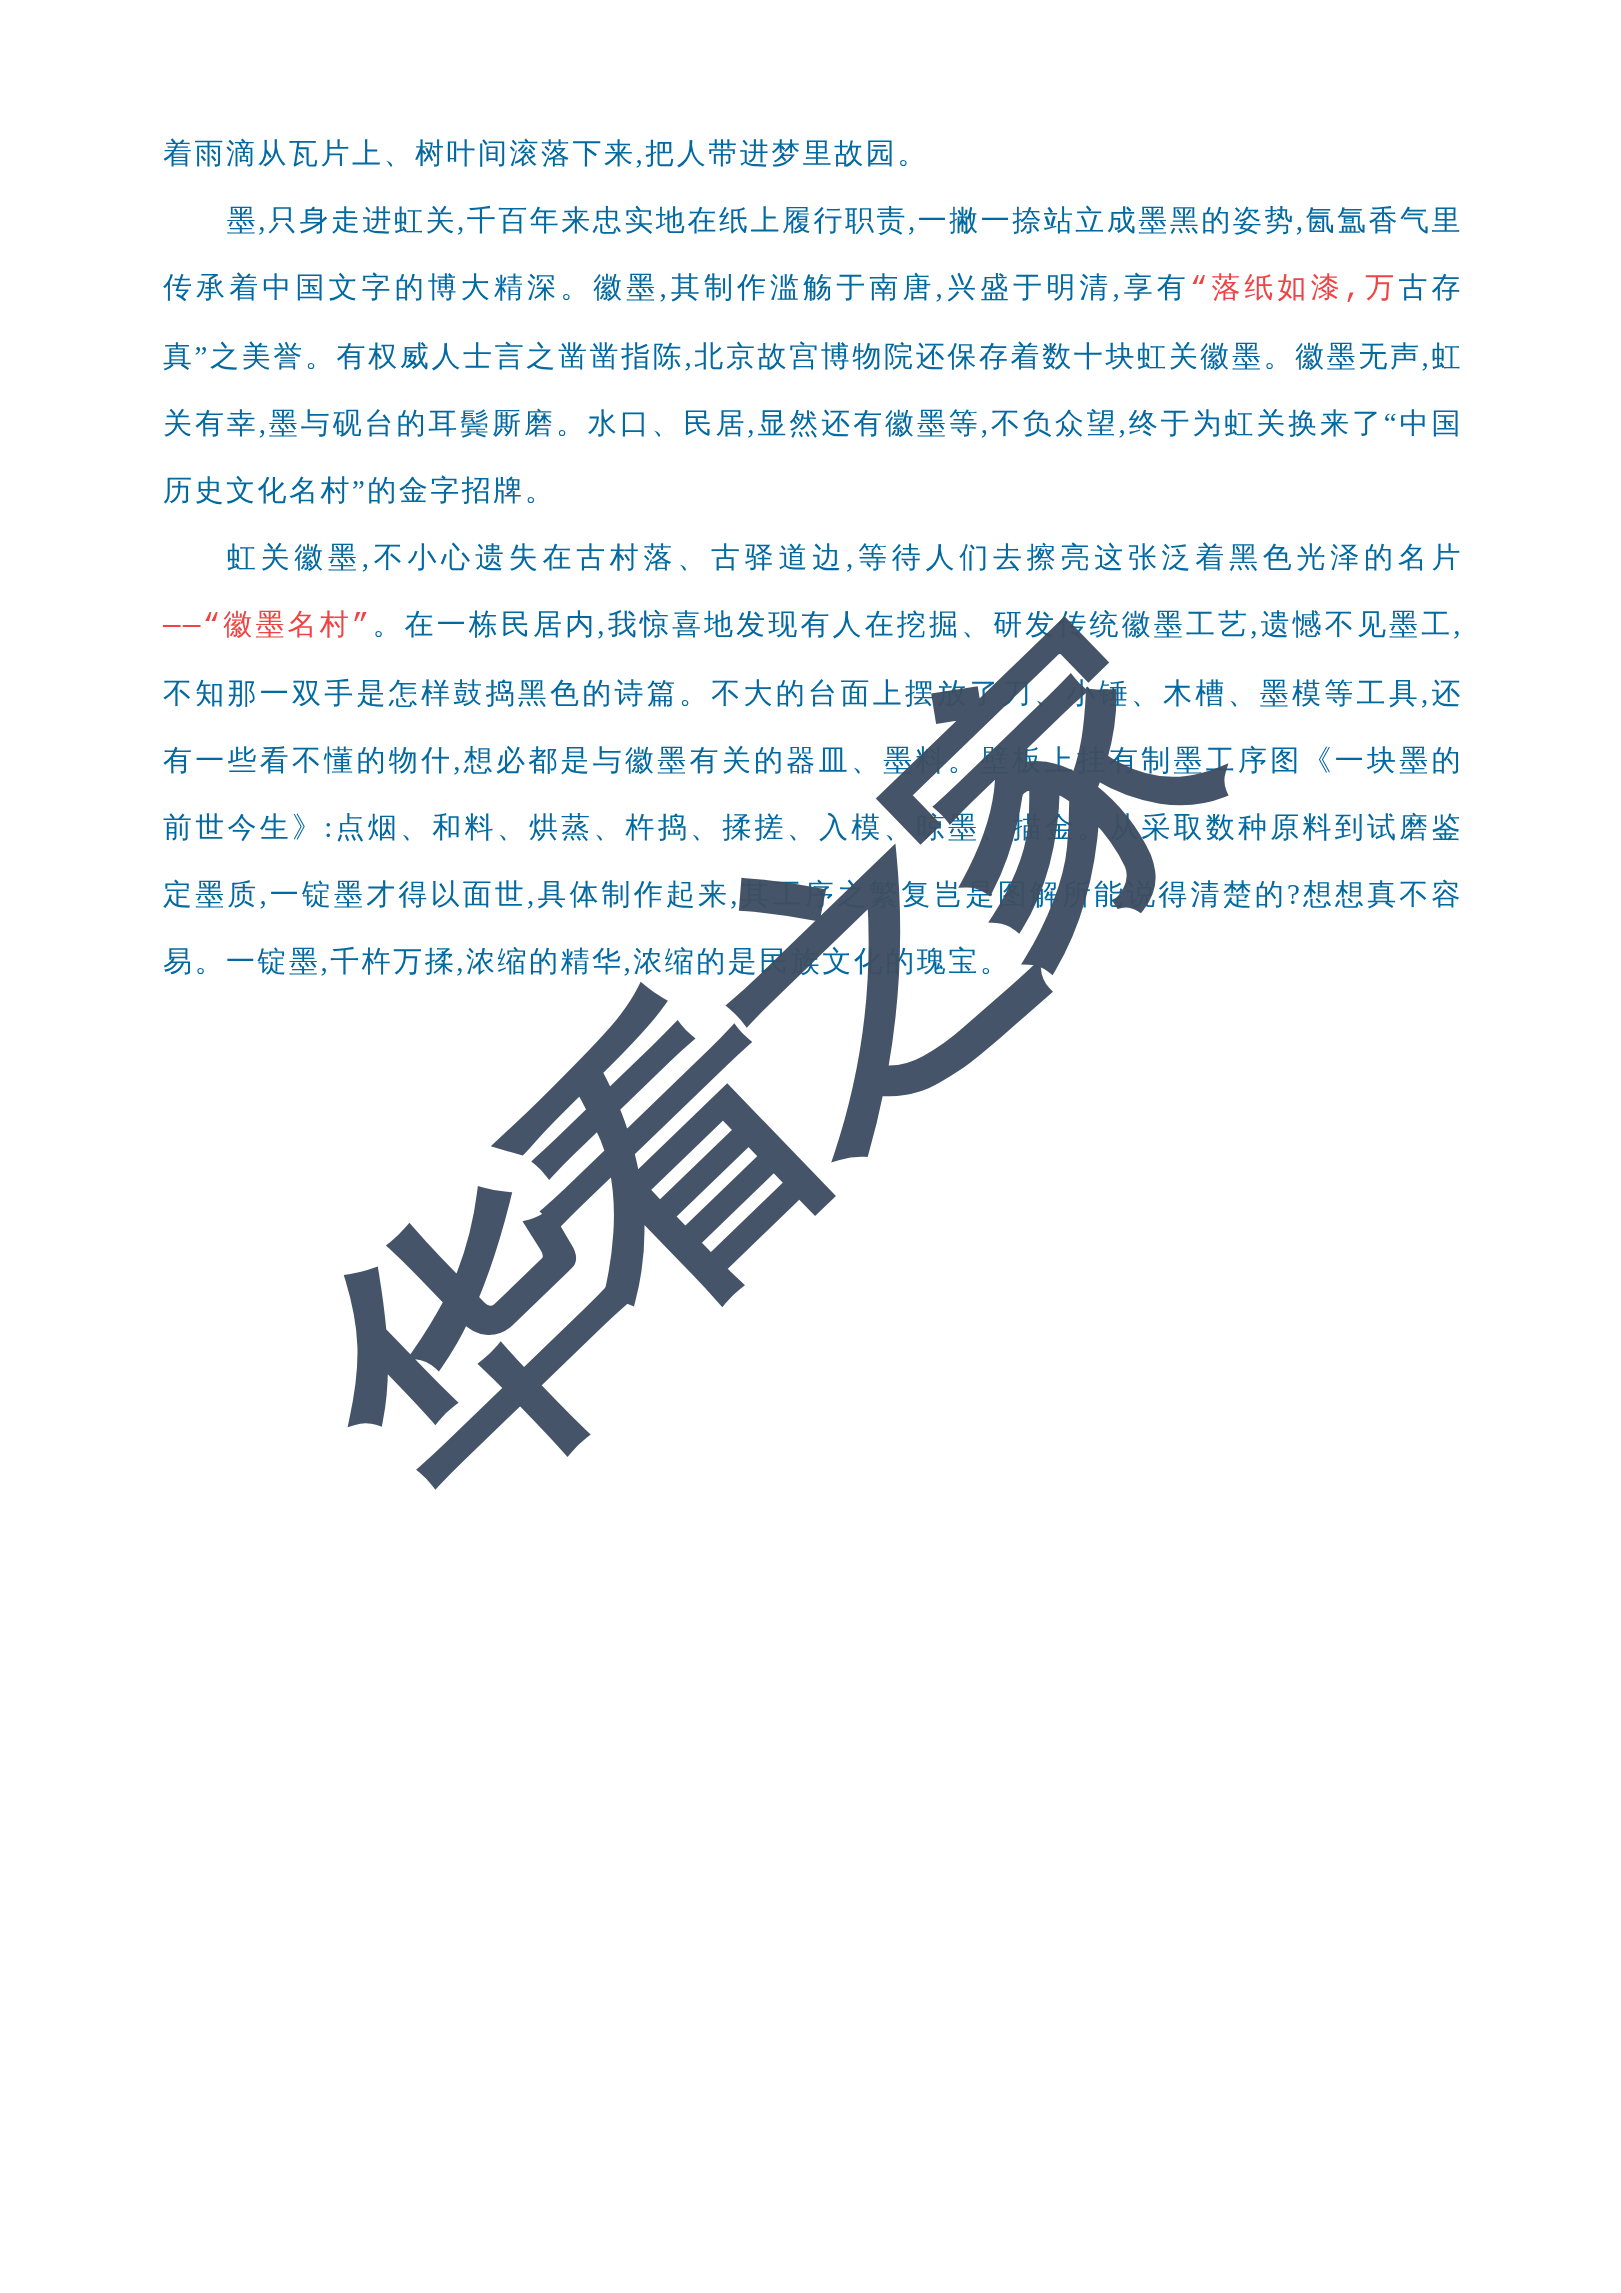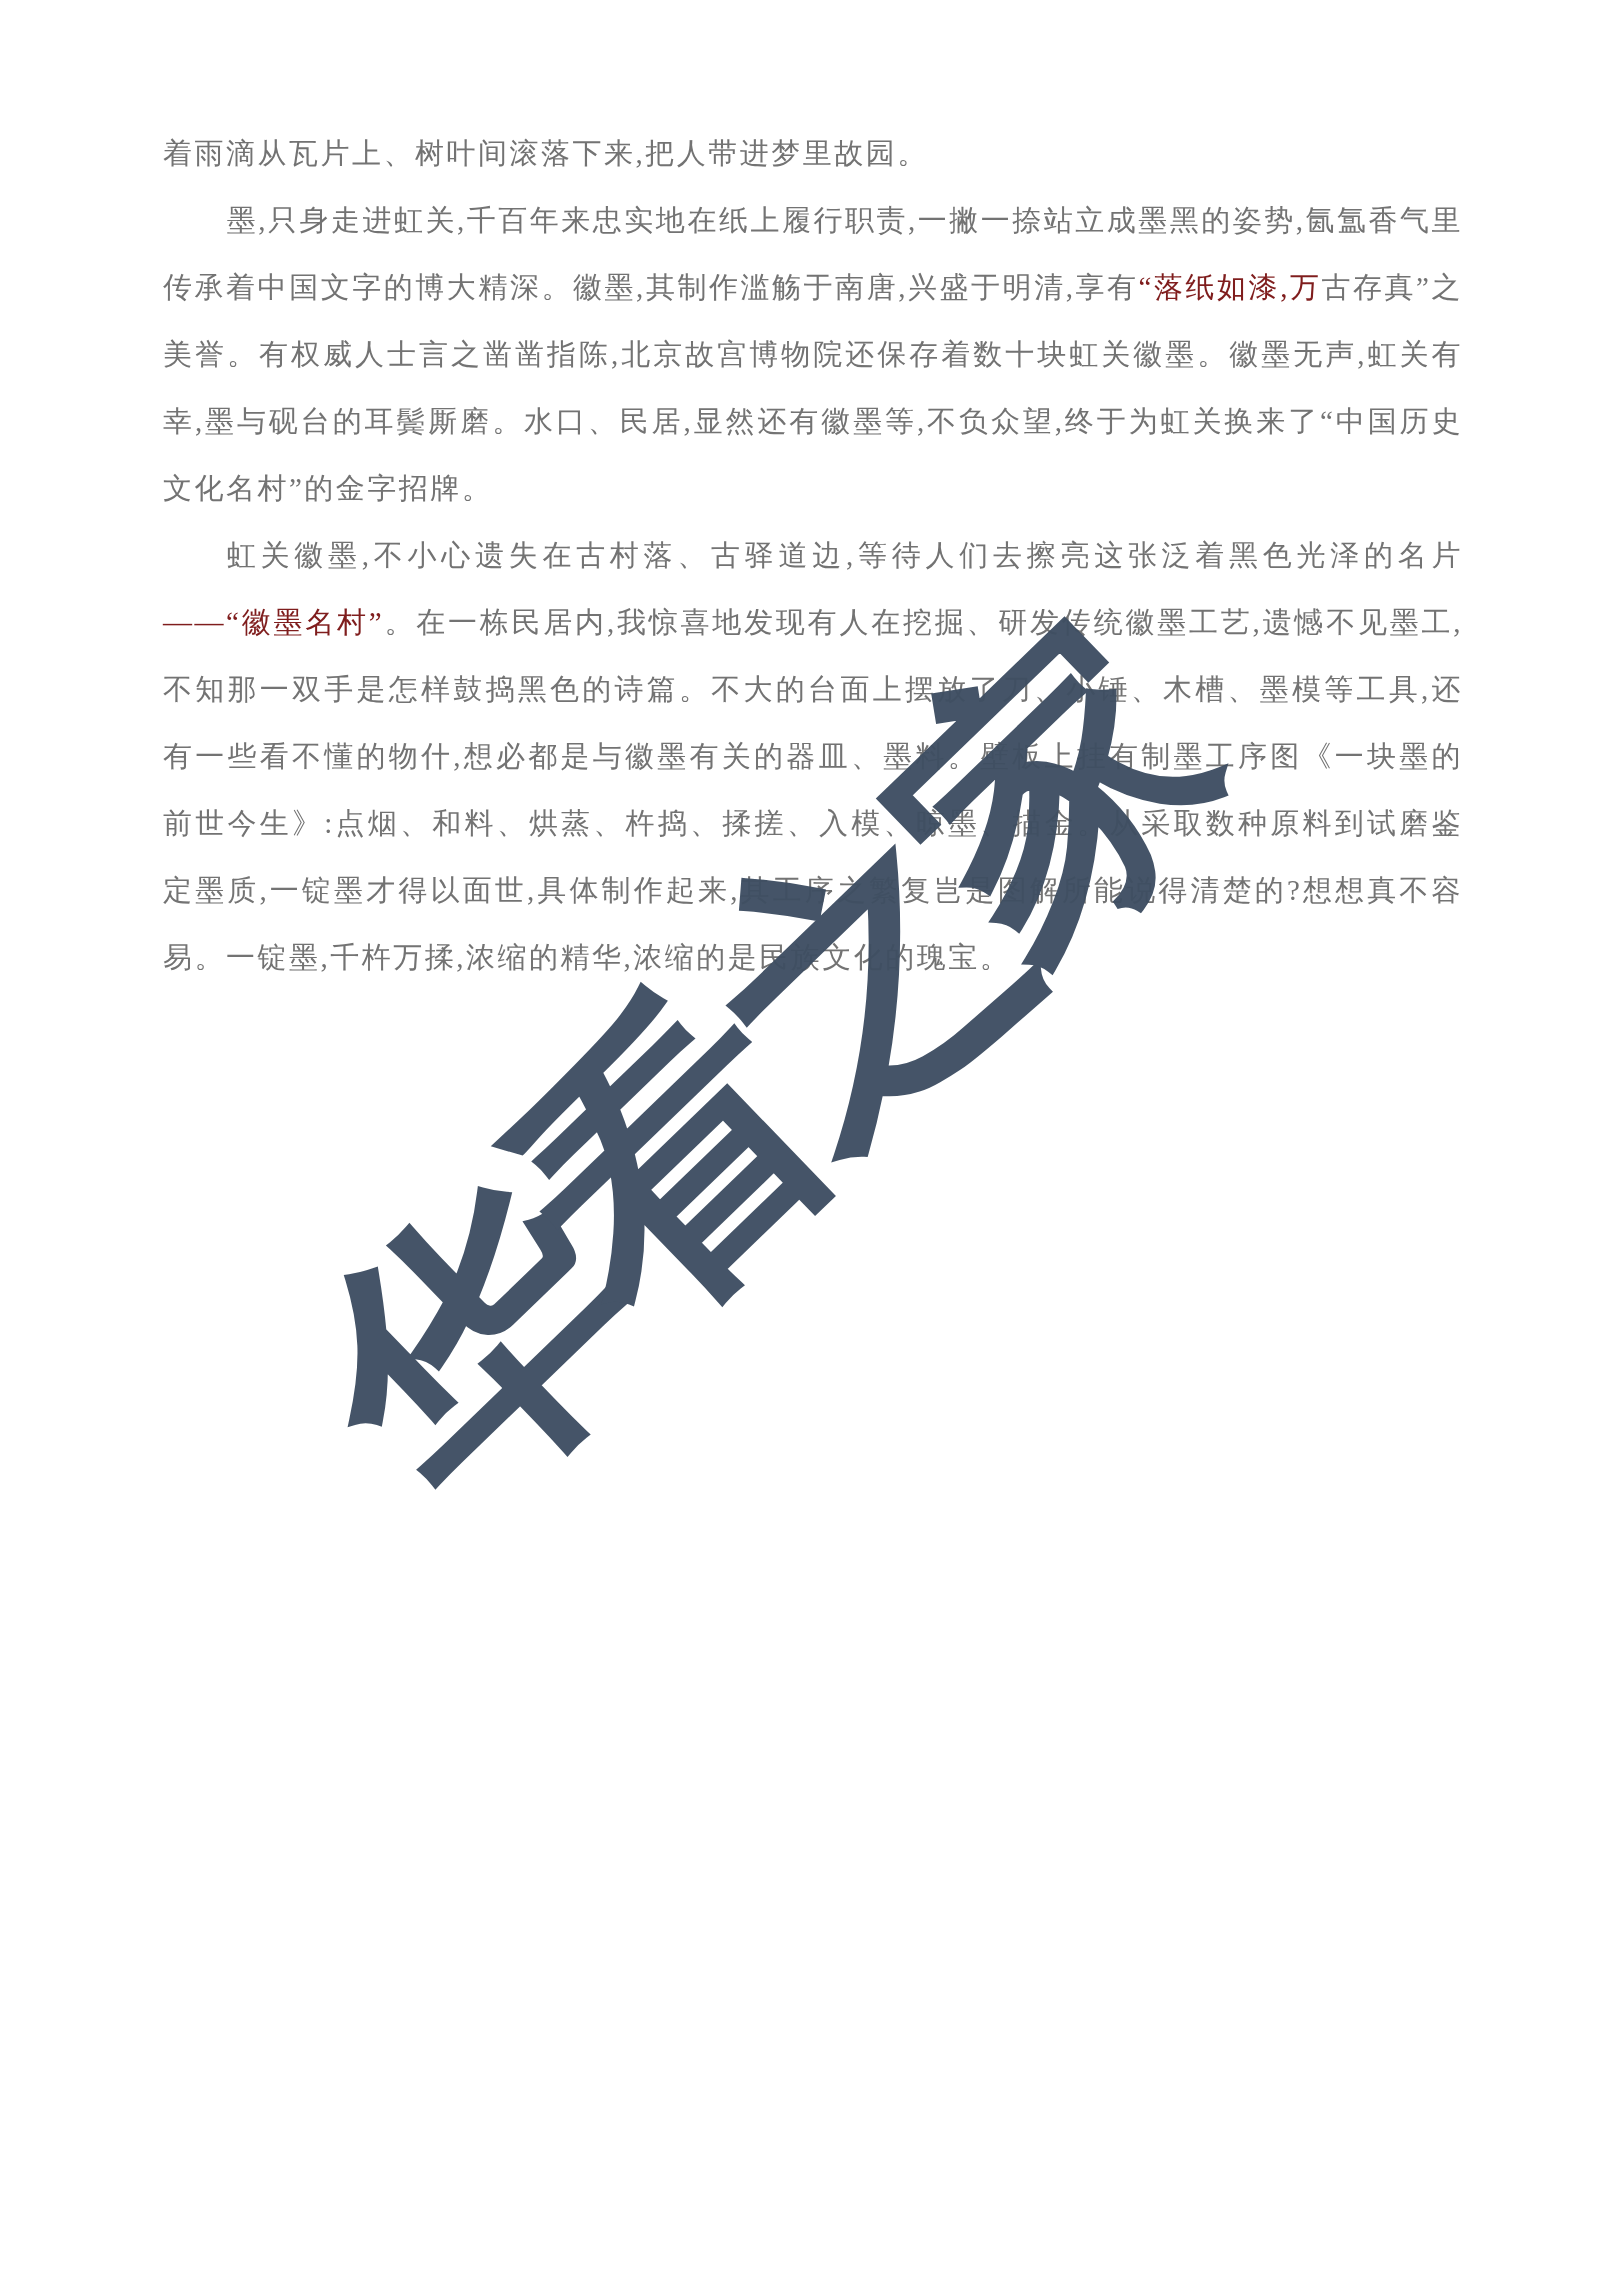--- a/index.html
+++ b/index.html
@@ -28,24 +28,25 @@
     line-height: 67px;
     letter-spacing: 2.5px;
     color: #151515;
     text-align: justify;
     text-justify: inter-ideograph;
   }
   p.para.indent {
     text-indent: 2.2em;
   }
   .run-normal {
-    color: #737373;
+    color: #0369a1;
   }
   .run-quote {
-    color: #7f1d1d;
+    color: #ef4444;
+    font-family: Liberation Mono, monospace;
   }
   .run-underline {
     color: #151515;
     text-decoration: underline;
     text-decoration-thickness: 2px;
     text-underline-offset: 6.9px;
   }
   #watermark {
     position: absolute;
     left: 147px;

